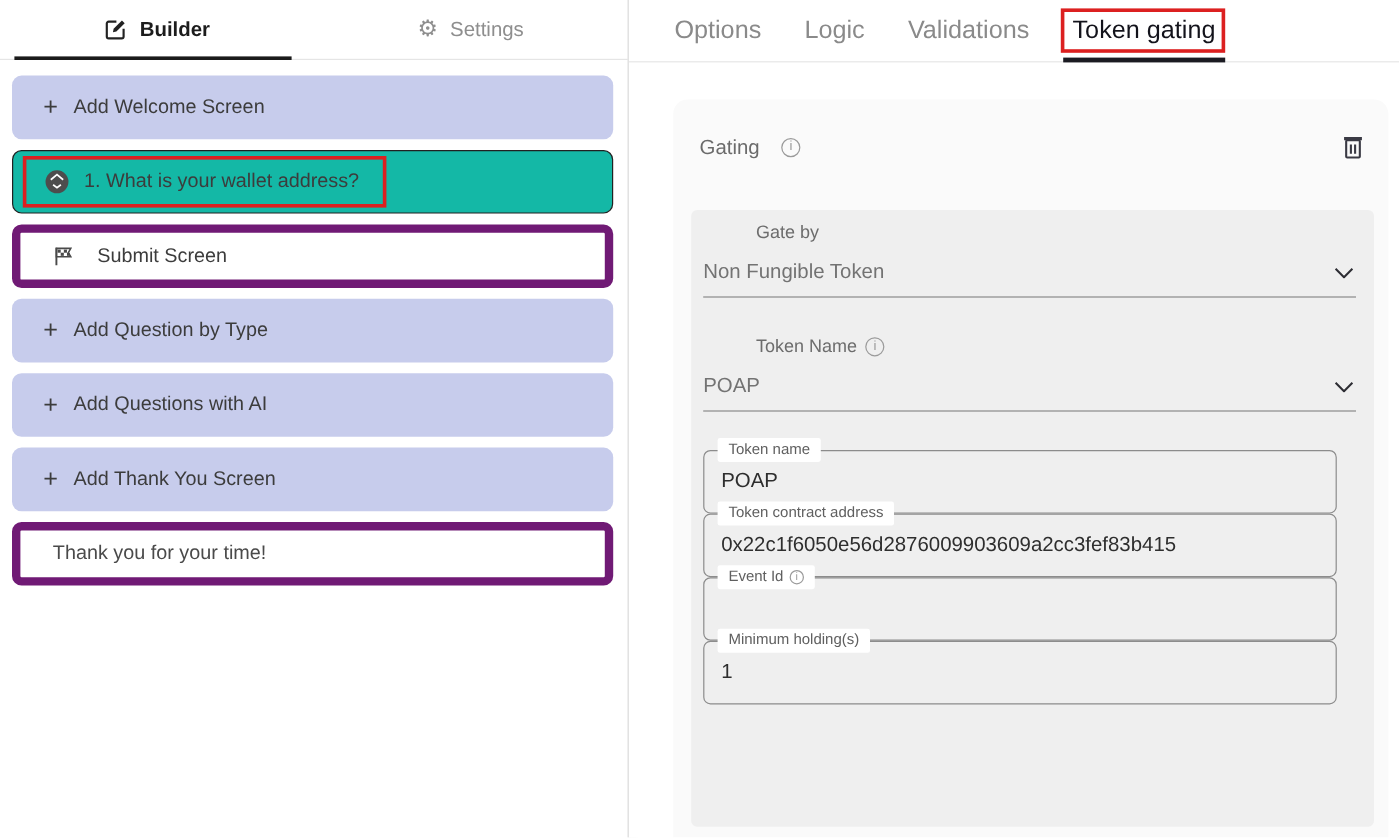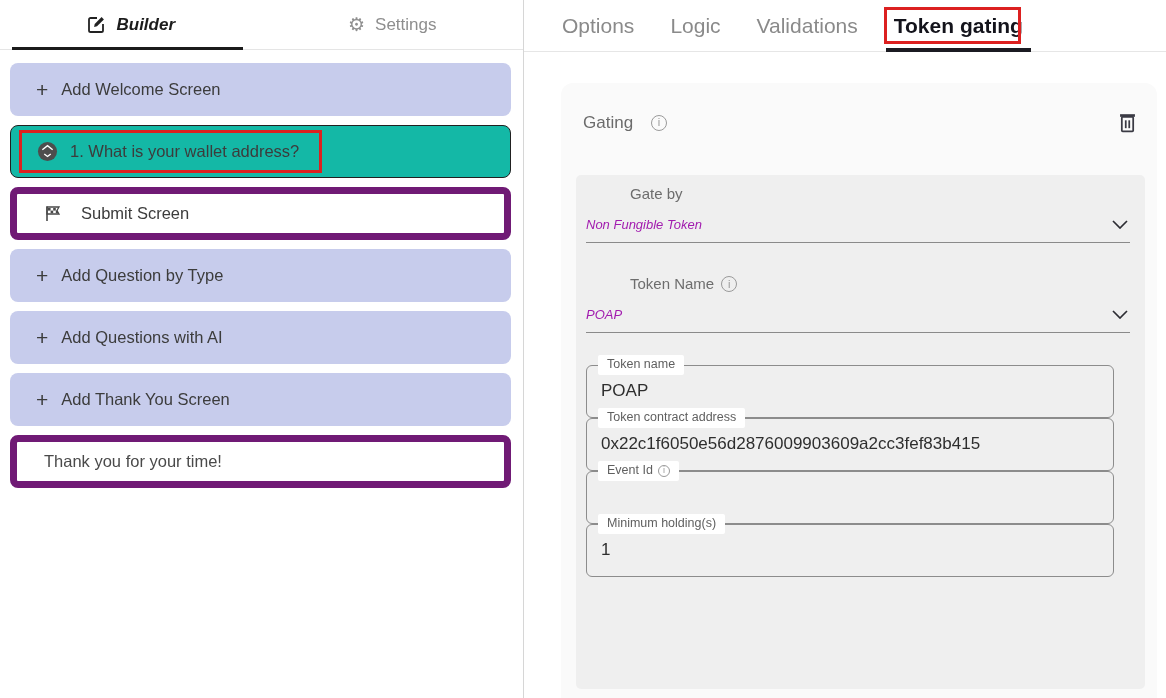--- a/index.html
+++ b/index.html
@@ -4,21 +4,21 @@
 <style>
   * { margin:0; padding:0; box-sizing:border-box; }
   html,body { width:1166px; height:698px; background:#ffffff;
               font-family:"Liberation Sans", sans-serif; overflow:hidden; position:relative; }
 
   
   .left-panel { position:absolute; left:0; top:0; width:523px; height:698px; background:#fff; }
   .ltabs { display:flex; height:50px; border-bottom:1px solid #e5e5e5; position:relative; }
   .ltab { flex:1; display:flex; align-items:center; justify-content:center; gap:10px;
           font-size:17px; cursor:pointer; }
-  .ltab.active { color:#1c1c1c; font-weight:700;font-style:italic; }
+  .ltab.active { color:#1c1c1c; font-weight:700; }
   .ltab.inactive { color:#8e8e8e; }
   .l-indicator { position:absolute; left:12px; bottom:-1px; width:231px; height:3px; background:#1b1b1b; }
   .gear-glyph { font-family:"DejaVu Sans", sans-serif; font-size:19px; color:#8f8f8f; line-height:1; }
 
   .items { position:absolute; top:63px; left:10px; width:501px; display:flex; flex-direction:column; gap:9px; }
   .item { height:53px; border-radius:8px; display:flex; align-items:center;
           padding-left:26px; font-size:16.5px; color:#3c3c3c; position:relative; background:#fff; }
   .item.lavender { background:#c7ccec; }
   .item.white { border:7px solid #701a75;gap:7px; }
   .item.selected { background:#14b8a6; border:1.5px solid #212121; }
@@ -33,42 +33,42 @@
   .v-divider { position:absolute; left:523px; top:0; width:1px; height:698px; background:#d6d6d6; }
   .v-shadow  { position:absolute; left:524px; top:0; width:9px; height:698px;
                background:linear-gradient(to right, rgba(0,0,0,0.06), rgba(0,0,0,0)); }
 
   
   .right-panel { position:absolute; left:524px; top:0; width:642px; height:698px; background:#fff; }
   .rtabs { display:flex; align-items:stretch; height:52px; border-bottom:1px solid #e6e6e6;
            padding-left:20px; position:relative; }
   .rtab { padding:0 18px; display:flex; align-items:center; font-size:21px; color:#8a8a8a;
           position:relative; cursor:pointer; }
-  .rtab.active { color:#13131b; font-weight:700; }
+  .rtab.active { color:#13131b; font-weight:400; }
   .rtab.active::after { content:""; position:absolute; left:10px; right:10px; bottom:-1px;
                         height:4px; background:#1b1b22; }
   .ann-tab { left:8px; top:7px; width:137px; height:37px; background:transparent; }
 
   .card { position:absolute; left:37px; top:83px; width:596px; height:615px;
           background:#fafafa; border-radius:12px 12px 0 0; }
   .card-header { display:flex; align-items:center; justify-content:space-between;
                  padding:28px 19px 0 22px; }
   .gating-title { display:flex; align-items:center; gap:18px; font-size:17px; color:#6b6b6b; }
   .info-icon { width:16px; height:16px; border:1px solid #9a9a9a; border-radius:50%;
                color:#9a9a9a; font-size:11px; display:inline-flex; align-items:center;
                justify-content:center; line-height:1; flex:none; }
   .info-icon.small { width:12px; height:12px; font-size:9px; }
   .trash-btn { background:none; border:none; cursor:pointer; padding:0; display:flex; }
 
   .inner-panel { position:absolute; left:15px; top:92px; width:569px; height:514px;
                  background:#efefef; border-radius:5px; padding:10px 0 0 10px; }
   .small-label { font-size:15px; color:#6d6d6d; display:flex; align-items:flex-end; gap:7px;margin-left:44px; }
   .select { width:544px; border-bottom:1px solid #8a8a8a; display:flex; align-items:center;
             justify-content:space-between; padding:15px 2px 10px 0; cursor:pointer; }
-  .select-value { font-size:13px; color:#a21caf;font-style:italic; }
+  .select-value { font-size:17px; color:#737373; }
   .mt32 { margin-top:32px; }
 
   .ofield { position:relative; width:528px; height:53px; border:1px solid #8c8c8c;
             border-radius:6px; }
   .ofield.first { margin-top:32px; }
   .ofield-label { position:absolute; top:-11px; left:11px; background:#ffffff;
                   padding:3px 9px; font-size:12.5px; color:#5f5f5f; border-radius:2px;
                   display:flex; align-items:center; gap:5px; line-height:1.1; }
   .ofield-value { padding:0 14px; font-size:17px; color:#2e2e2e; line-height:50px;
                   white-space:nowrap; overflow:hidden; }

